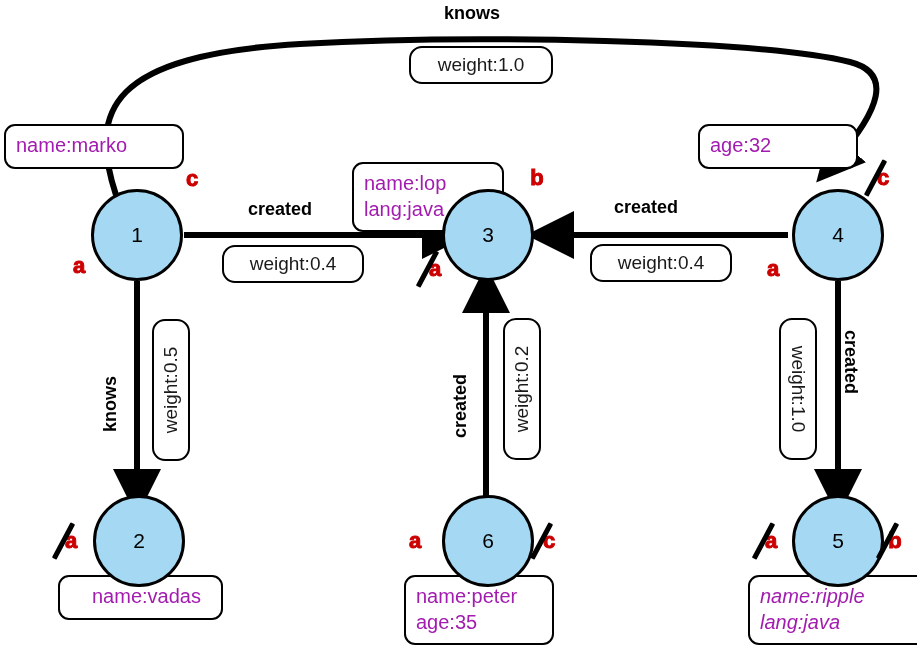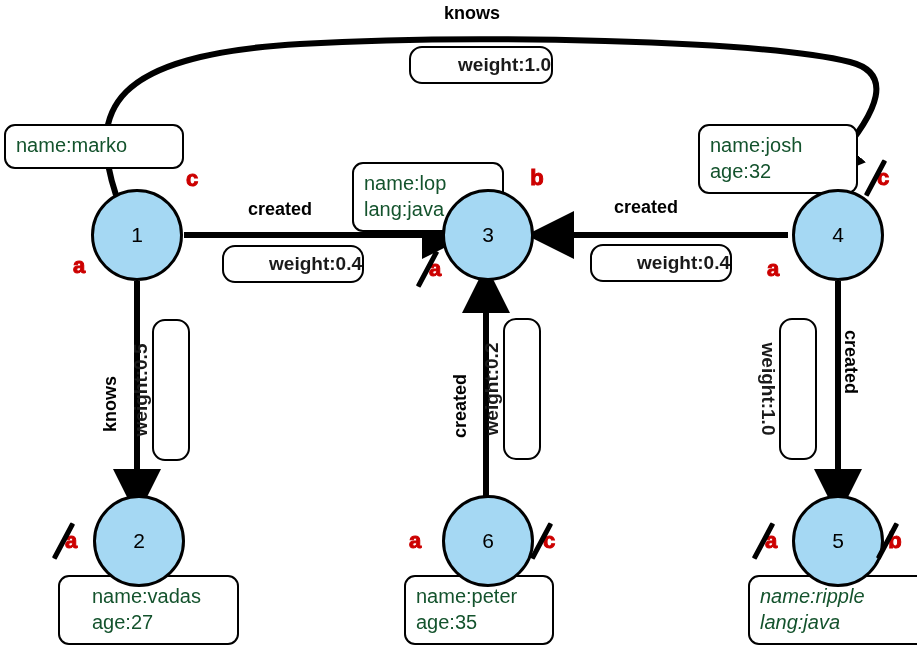--- a/index.html
+++ b/index.html
@@ -38,40 +38,39 @@
   
   .propbox {
     position: absolute;
     box-sizing: border-box;
     background: #ffffff;
     border: 2.5px solid #000;
     border-radius: 11px;
     padding: 7px 10px 8px 10px;
     font-size: 20px;
     line-height: 1.28;
-    color: #14532d;
+    color: #a21caf;
     white-space: nowrap;
     z-index: 5;
   }
   .propbox div { pointer-events:none; }
   
   .weightbox {
     position: absolute;
     box-sizing: border-box;
     background: #ffffff;
     border: 2.5px solid #000;
     border-radius: 13px;
     display: flex;
     align-items: center;
-    justify-content: flex-end;
+    justify-content: center;
     font-size: 19px;
     color: #1a1a1a;
     white-space: nowrap;
     z-index: 7;
-    font-weight: bold;
   }
   .weightbox.vert > span {
     display: block;
     transform: rotate(-90deg);
     transform-origin: center center;
     white-space: nowrap;
   }
   .weightbox.vert-cw > span {
     display: block;
     transform: rotate(90deg);
@@ -162,32 +161,30 @@
     <span>5</span>
   </div>
   <div class="node" style="left:442px; top:495px; width:92px; height:92px; background:#A5D8F3; border:3.5px solid #000;">
     <span>6</span>
   </div>
 
   <div class="propbox" style="left:4px; top:124px; width:180px;">
     <div>name:marko</div>
   </div>
 
-  <div class="propbox" style="left:58px; top:575px; width:181px;padding-left:32px;">
+  <div class="propbox" style="left:58px; top:575px; width:165px;padding-left:32px;">
     <div>name:vadas</div>
-    <div>age:27</div>
   </div>
 
   <div class="propbox" style="left:352px; top:128px; width:152px;margin-top:34px;">
     <div>name:lop</div>
     <div>lang:java</div>
   </div>
 
   <div class="propbox" style="left:698px; top:124px; width:160px;">
-    <div>name:josh</div>
     <div>age:32</div>
   </div>
 
   <div class="propbox" style="left:748px; top:575px; width:192px;font-style:italic;">
     <div>name:ripple</div>
     <div>lang:java</div>
   </div>
 
   <div class="propbox" style="left:404px; top:575px; width:150px;">
     <div>name:peter</div>

